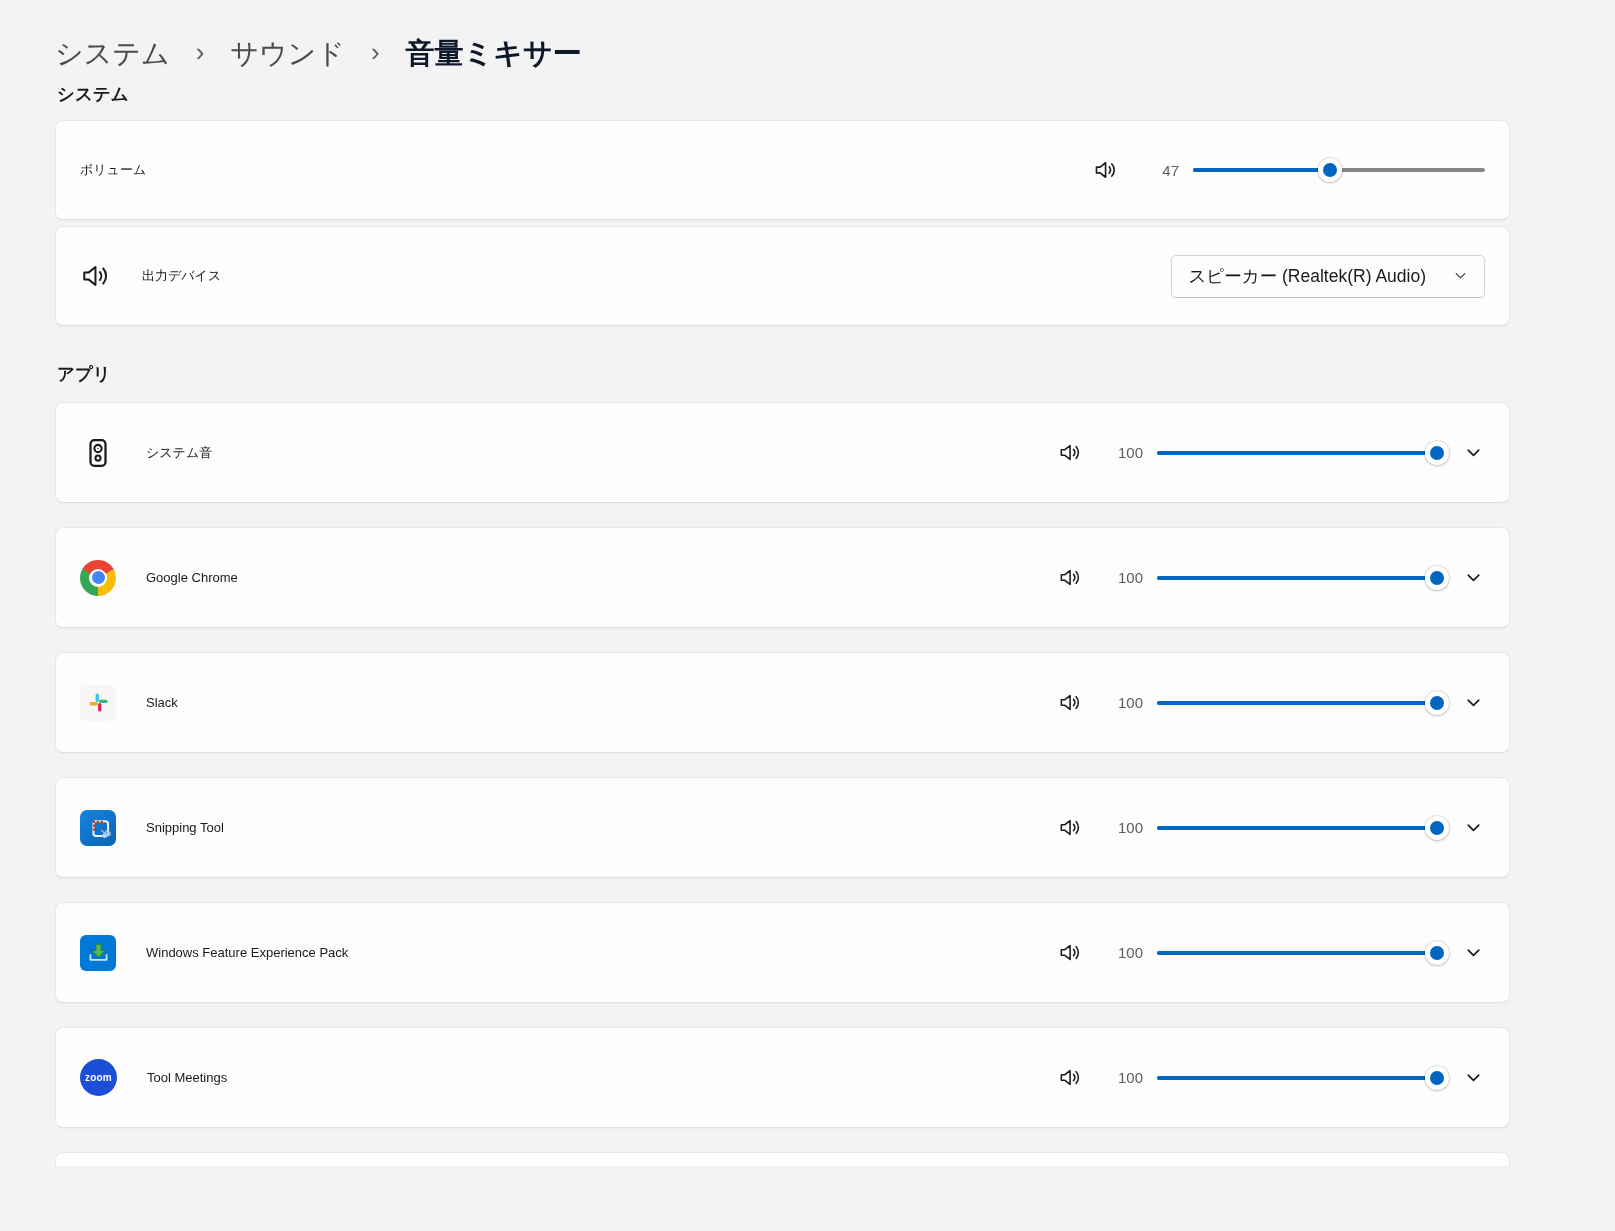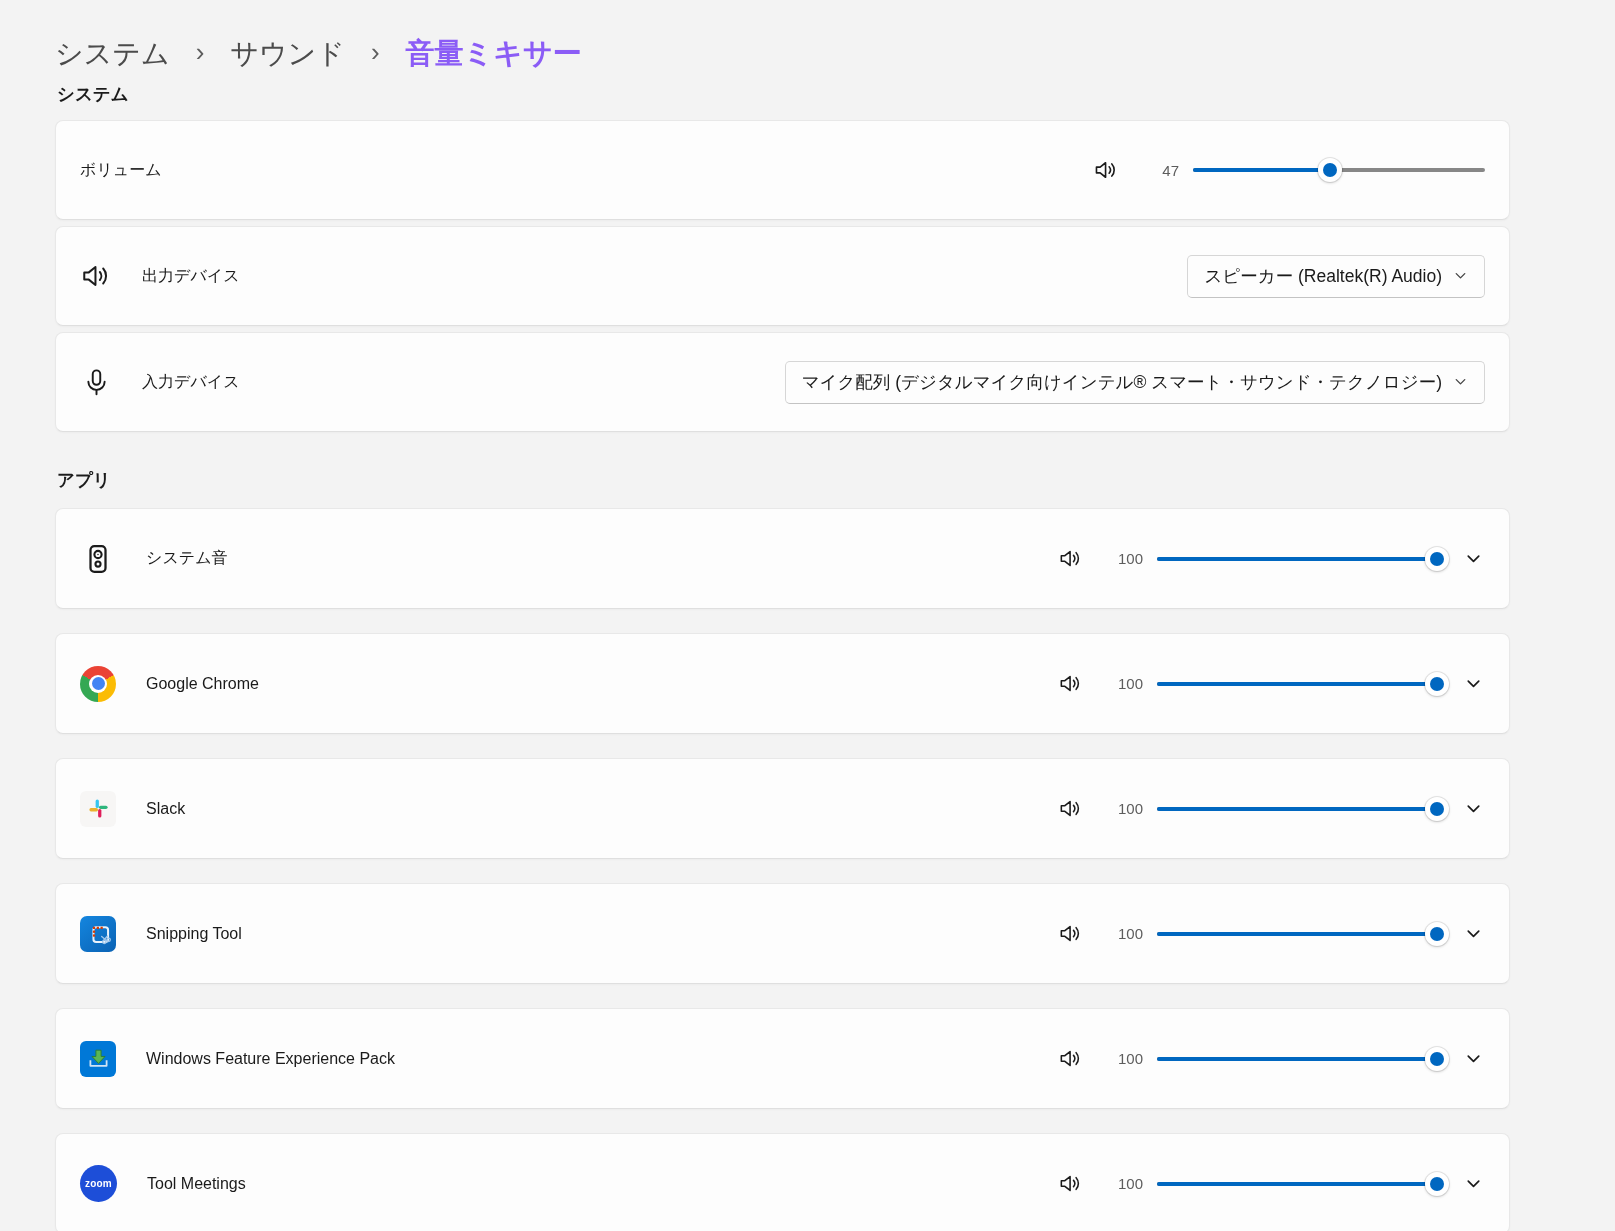--- a/index.html
+++ b/index.html
@@ -13,41 +13,41 @@
     font-family:"Liberation Sans","DejaVu Sans",sans-serif;
     color:var(--text);
     -webkit-font-smoothing:antialiased;
   }
   .content{margin-left:55px;width:1455px;}
 
   
   .breadcrumb{display:flex;align-items:center;padding-top:36px;height:72px;}
   .crumb{font-size:28px;color:#4b4b4b;cursor:pointer;}
   .crumb-sep{font-size:26px;color:#5d5d5d;margin:0 26px;transform:translateY(-2px);}
-  .crumb-current{font-size:29px;font-weight:700;color:#8b5cf6;}
+  .crumb-current{font-size:29px;font-weight:700;color:#0f172a;}
 
   
   .section-title{font-size:17.5px;font-weight:700;color:#1b1b1b;margin:10px 0 14px 2px;}
   .section-title.apps{margin-top:36px;margin-bottom:16px;}
 
   
   .card{
     background:var(--card_bg);
     border:1px solid var(--card_border);
     border-bottom-color:#dfdfdf;
     border-radius:8px;
     height:100px;
     display:flex;align-items:center;
     padding:0 24px 0 24px;
     margin-bottom:6px;
     box-shadow:0 1px 2px rgba(0,0,0,0.03);
   }
   .card.app-card{height:101px;margin-bottom:24px;}
   .row-left{display:flex;align-items:center;gap:30px;flex:1;min-width:0;}
-  .row-label{font-size:16px;color:#1a1a1a;white-space:nowrap;}
+  .row-label{font-size:13px;color:#1a1a1a;white-space:nowrap;}
   .row-sysicon{width:32px;height:32px;color:#1b1b1b;flex:0 0 auto;display:flex;align-items:center;justify-content:center;}
   .row-right{display:flex;align-items:center;}
 
   
   .mute-btn{width:26px;height:26px;color:#1b1b1b;margin-right:22px;background:none;border:none;cursor:pointer;display:flex;align-items:center;justify-content:center;}
   .vol-value{width:38px;text-align:right;font-size:15px;color:var(--muted_text);margin-right:14px;flex:0 0 auto;}
   .slider{position:relative;height:30px;display:flex;align-items:center;cursor:pointer;}
   .slider.sys{width:292px;}
   .slider.app{width:280px;}
   .slider-track{width:100%;height:4px;border-radius:2px;background:var(--slider_track);}
@@ -57,21 +57,21 @@
     width:24px;height:24px;border-radius:50%;background:#fff;
     box-shadow:0 0 0 1px rgba(0,0,0,0.09),0 1px 3px rgba(0,0,0,0.18);
     cursor:grab;
   }
   .slider-thumb::after{content:"";position:absolute;inset:5px;border-radius:50%;background:var(--accent);}
 
   .expander{background:none;border:none;width:24px;height:24px;margin-left:24px;color:#1b1b1b;cursor:pointer;display:flex;align-items:center;justify-content:center;}
 
   
   .dropdown{
-    display:inline-flex;align-items:center;gap:10px;
+    display:inline-flex;align-items:center;gap:26px;
     min-height:43px;padding:8px 15px 9px 16px;
     background:#fdfdfd;border:1px solid #d6d6d6;border-bottom-color:#c3c3c3;
     border-radius:5px;font-size:17.5px;color:#1a1a1a;cursor:pointer;
     font-family:inherit;white-space:nowrap;
   }
   .dropdown .dd-chevron{color:#454545;display:flex;}
 
   
   .app-icon{width:36px;height:36px;flex:0 0 auto;position:relative;display:flex;align-items:center;justify-content:center;}
   .chrome-ball{width:36px;height:36px;border-radius:50%;
@@ -184,40 +184,20 @@
         <span>スピーカー (Realtek(R) Audio)</span>
         <span class="dd-chevron">
           <svg width="17" height="17" viewBox="0 0 20 20">
               <use href="#ic-chevron-down"></use>
             </svg>
         </span>
       </button>
     </div>
   </div>
 
-  <div class="card">
-    <div class="row-left">
-      <span class="row-sysicon">
-        <svg width="31" height="31" viewBox="0 0 24 24">
-            <use href="#ic-mic"></use>
-          </svg>
-      </span>
-      <span class="row-label">入力デバイス</span>
-    </div>
-    <div class="row-right">
-      <button class="dropdown">
-        <span>マイク配列 (デジタルマイク向けインテル® スマート・サウンド・テクノロジー)</span>
-        <span class="dd-chevron">
-          <svg width="17" height="17" viewBox="0 0 20 20">
-              <use href="#ic-chevron-down"></use>
-            </svg>
-        </span>
-      </button>
-    </div>
-  </div>
 
   <div class="section-title apps">アプリ</div>
 
   <div class="card app-card">
     <div class="row-left">
       <span class="app-icon" style="color:#1b1b1b">
         <svg width="36" height="36" viewBox="0 0 24 24">
             <use href="#ic-syssound"></use>
           </svg>
       </span>

